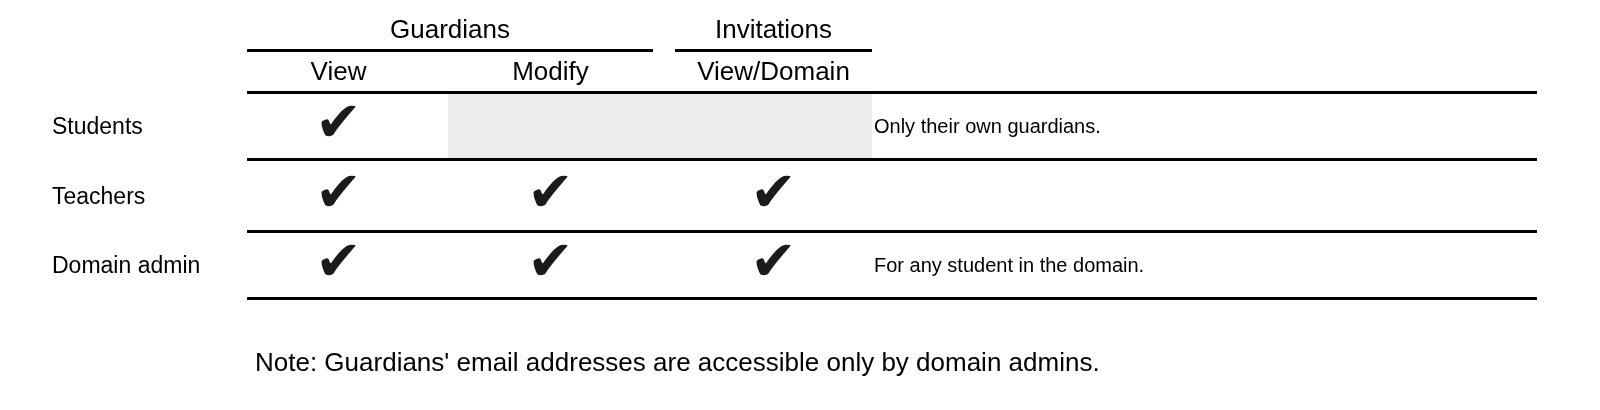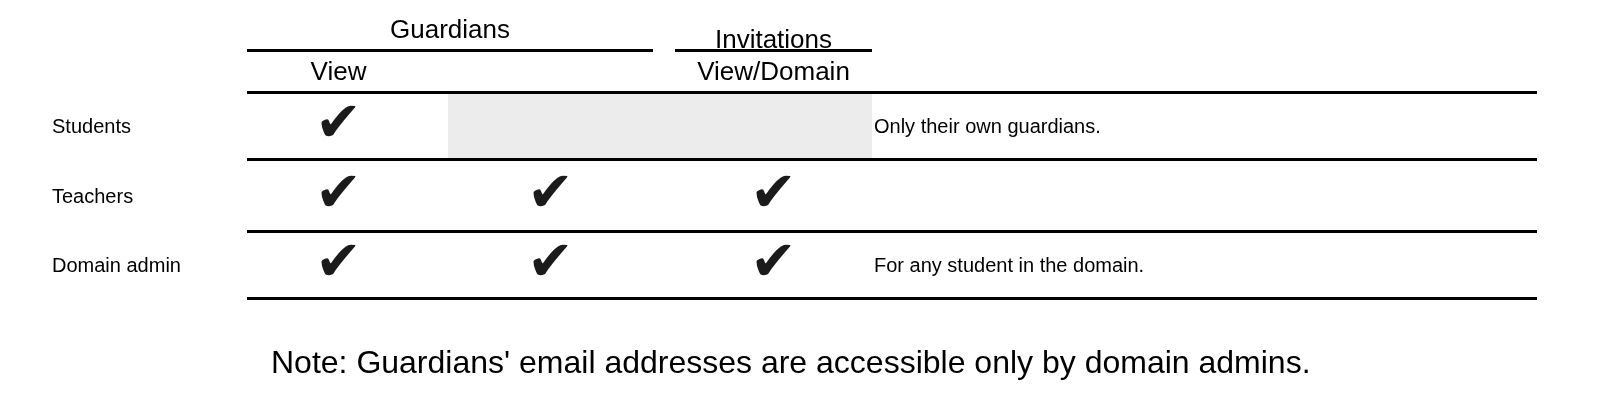--- a/index.html
+++ b/index.html
@@ -45,65 +45,65 @@
     text-align: center;
   }
   .col-header {
     font-size: 26px;
     line-height: 30px;
     text-align: center;
   }
   .row-label {
     left: 52px;
     width: 194px;
-    font-size: 20px;
+    font-size: 23px;
   }
   .note {
     left: 874px;
     width: 662px;
     font-size: 20px;
     line-height: 32px;
     white-space: normal;
   }
   .check {
     font-family: "DejaVu Sans", sans-serif;
     font-size: 56px;
     line-height: 56px;
     color: #1b1b1b;
     transform: translateY(-4px);
   }
   .footnote {
     left: 255px;
     top: 347px;
-    font-size: 32px;
+    font-size: 26px;
     line-height: 30px;
     white-space: nowrap;
-    margin-left: 16px;
   }
   
   .col-view       { left: 238px; width: 201px; }
   .col-modify     { left: 448px; width: 205px; }
   .col-viewmodify { left: 675px; width: 197px; }
   
   .row-students    { top: 94px;  height: 64px; }
   .row-teachers    { top: 161px; height: 69px; }
   .row-domainadmin { top: 233px; height: 64px; }
 </style>
 </head>
 <body>
 
 <div class="canvas">
 
   <div class="abs group-header" style="left:247px; top:13px; width:406px;">Guardians</div>
-  <div class="abs group-header" style="left:675px; top:23px; width:197px;">Invitations</div>
+  <div class="abs group-header" style="left:675px; top:13px; width:197px;">Invitations</div>
 
   <div class="abs rule" style="left:247px; top:49px; width:406px;"></div>
   <div class="abs rule" style="left:675px; top:49px; width:197px;"></div>
 
   <div class="abs col-header col-view" style="top:56px;">View</div>
+  <div class="abs col-header col-modify" style="top:56px;">Modify</div>
   <div class="abs col-header col-viewmodify" style="top:56px;">View/Domain</div>
 
   <div class="abs rule" style="left:247px; top:91px; width:1290px;"></div>
 
   <div class="abs shade" style="left:448px; top:94px; width:424px; height:64px;"></div>
 
   <div class="abs txt vcenter row-label row-students">Students</div>
   <div class="abs hcenter col-view row-students">
     <span class="check">✔</span>
   </div>

